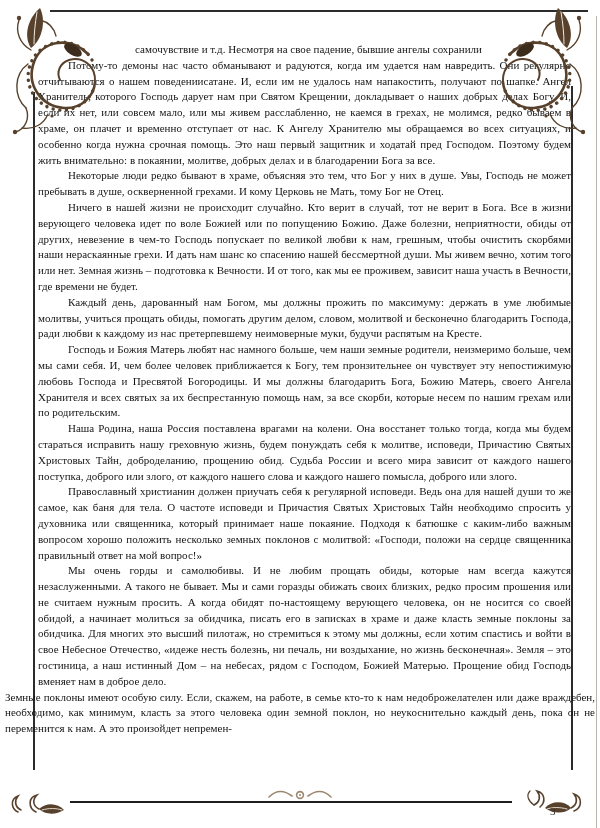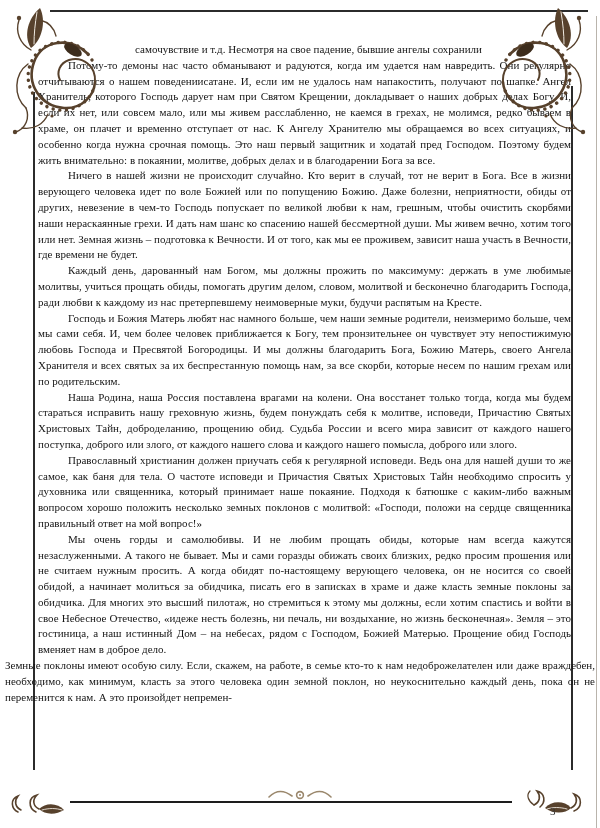--- a/index.html
+++ b/index.html
@@ -81,20 +81,21 @@
       <circle cx="48" cy="114" r="1.6" fill="#57412c" stroke="none"></circle>
     </g>
   </svg>
 
   <div class="body">
     <div class="opening">
       <div>самочувствие и т.д. Несмотря на свое падение, бывшие ангелы сохранили</div>
     </div>
     <div id="paragraphs">
         <p class="para indent">Потому-то демоны  нас часто обманывают и радуются, когда им удается нам навредить. Они регулярно отчитываются о нашем поведениисатане. И, если им не удалось нам напакостить, получают по шапке. Ангел Хранитель, которого  Господь дарует нам при Святом Крещении, докладывает о наших добрых делах Богу. И, если их нет, или совсем мало, или мы живем расслабленно, не каемся в грехах, не молимся, редко бываем в храме, он плачет и временно отступает от нас. К  Ангелу Хранителю  мы обращаемся  во всех ситуациях, и особенно когда нужна срочная помощь.  Это наш первый защитник и ходатай пред Господом. Поэтому будем жить внимательно: в покаянии, молитве, добрых делах и в благодарении Бога за все.</p>
+        <p class="para indent">Некоторые  люди редко бывают в храме, объясняя это тем, что Бог у них в душе. Увы, Господь не может пребывать в душе, оскверненной  грехами. И кому Церковь не Мать, тому Бог не Отец.</p>
         <p class="para indent">Ничего в нашей жизни не происходит случайно. Кто верит в случай, тот не верит в Бога. Все в жизни верующего человека идет по воле Божией или по попущению Божию. Даже болезни, неприятности, обиды от других, невезение в чем-то Господь попускает по великой любви к нам, грешным, чтобы очистить скорбями наши нераскаянные грехи. И дать нам шанс ко спасению нашей бессмертной души. Мы живем вечно, хотим  того или нет. Земная жизнь – подготовка к Вечности. И от того, как мы ее проживем, зависит наша участь в Вечности, где времени не будет.</p>
         <p class="para indent">Каждый день, дарованный нам Богом, мы должны прожить по максимуму: держать в уме любимые молитвы, учиться прощать обиды, помогать  другим делом, словом, молитвой и бесконечно благодарить Господа, ради любви к каждому из нас претерпевшему  неимоверные муки, будучи распятым на Кресте.</p>
         <p class="para indent">Господь и Божия Матерь любят нас намного больше, чем наши земные родители, неизмеримо больше, чем мы сами себя. И, чем более человек приближается к Богу, тем пронзительнее он чувствует эту непостижимую любовь Господа и Пресвятой Богородицы. И мы должны благодарить Бога, Божию Матерь, своего Ангела Хранителя и всех святых за их беспрестанную помощь нам, за все скорби, которые несем по нашим грехам или по родительским.</p>
         <p class="para indent">Наша Родина, наша Россия поставлена врагами на колени. Она восстанет только тогда, когда мы будем стараться исправить нашу греховную  жизнь, будем понуждать себя к молитве, исповеди, Причастию Святых  Христовых Тайн, доброделанию,  прощению обид.  Судьба России и всего мира зависит от каждого нашего поступка, доброго или злого, от каждого нашего слова и каждого нашего помысла, доброго или злого.</p>
         <p class="para indent">Православный христианин  должен приучать  себя к регулярной исповеди. Ведь она для нашей души то же самое, как  баня для тела. О частоте  исповеди и Причастия Святых Христовых Тайн необходимо  спросить у духовника или священника, который принимает наше покаяние. Подходя к батюшке с каким-либо  важным  вопросом  хорошо  положить несколько земных  поклонов  с молитвой: «Господи, положи на сердце священника правильный  ответ  на мой  вопрос!»</p>
         <p class="para indent">Мы очень горды и самолюбивы. И не любим прощать обиды, которые нам всегда кажутся незаслуженными. А такого не бывает. Мы и сами горазды обижать своих близких, редко просим прошения или не считаем нужным просить. А когда обидят по-настоящему верующего человека, он не носится со своей обидой, а начинает молиться за обидчика, писать его в записках в храме  и даже класть земные поклоны за обидчика. Для многих это высший пилотаж, но стремиться к этому мы должны, если хотим спастись и войти в свое Небесное Отечество, «идеже несть болезнь, ни печаль, ни воздыхание, но жизнь бесконечная». Земля – это гостиница, а наш истинный Дом – на небесах, рядом с Господом, Божией Матерью. Прощение обид  Господь вменяет нам в доброе дело.</p>
         <p class="para wide">Земные поклоны имеют особую силу. Если, скажем, на работе, в семье кто-то к нам недоброжелателен или даже враждебен, необходимо, как минимум, класть за этого человека один земной поклон, но неукоснительно каждый день, пока он не переменится к нам. А это произойдет непремен-</p>
       </div>
   </div>
 

